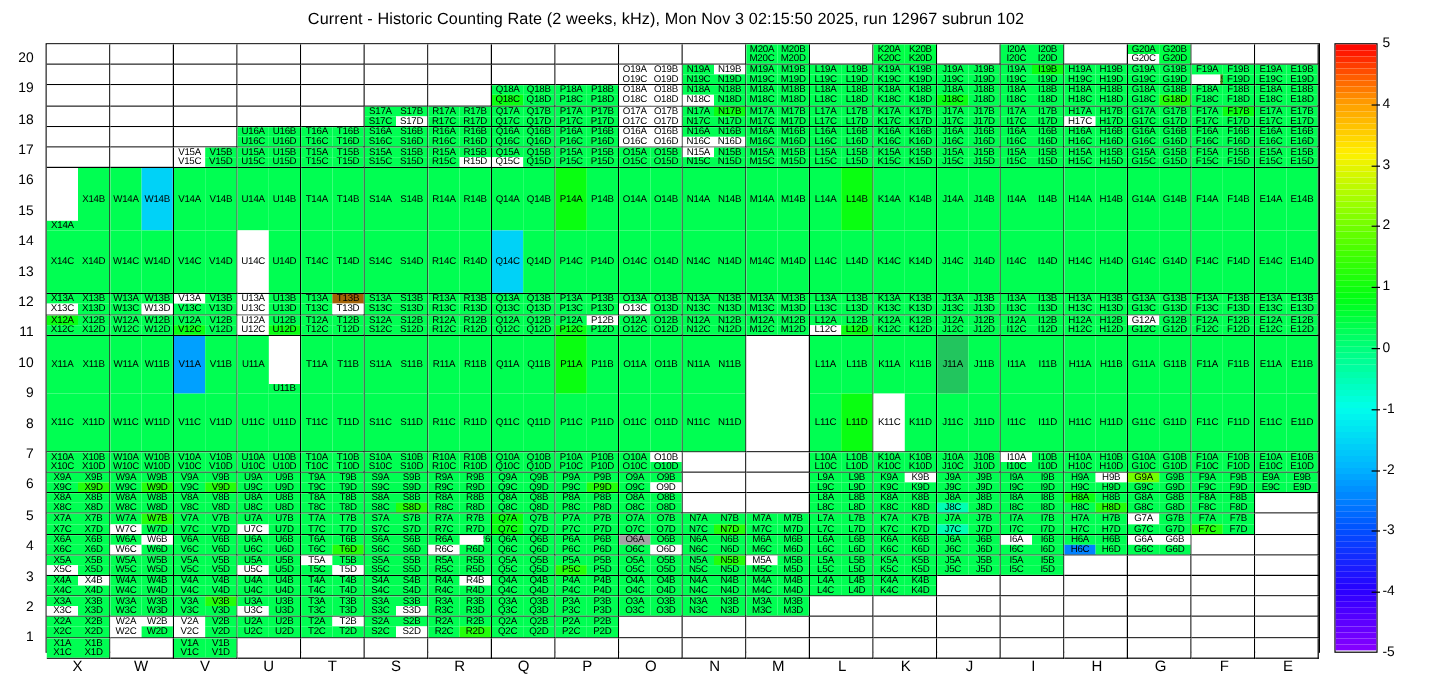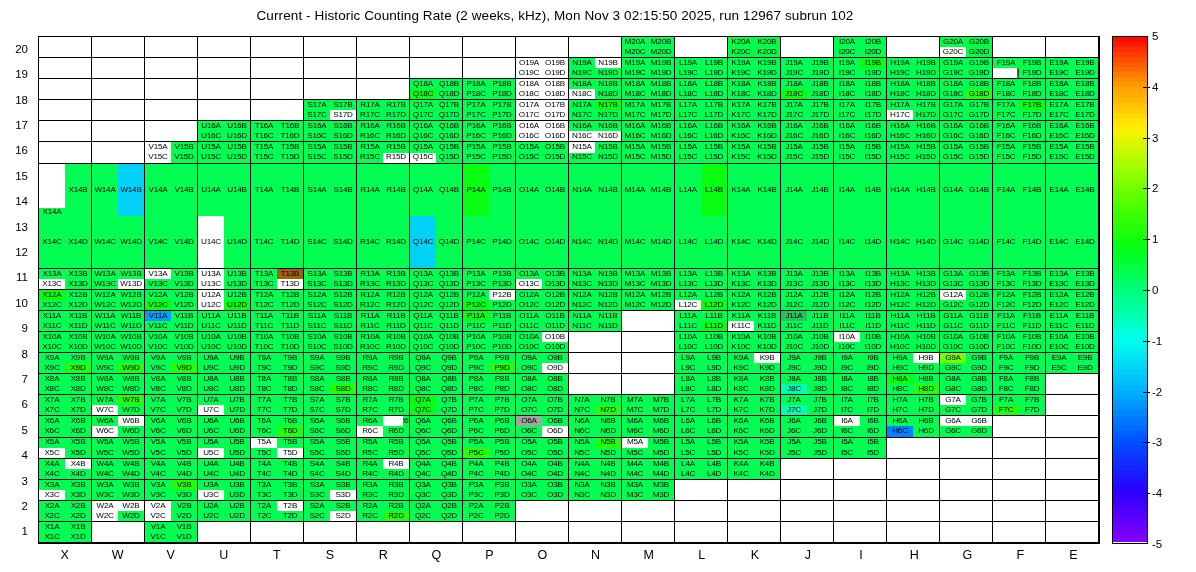--- a/index.html
+++ b/index.html
@@ -915,21 +915,21 @@
         <div class="sub" style="background: rgb(0, 255, 82);">W11D</div>
       </div>
       <div class="cell">
         <div class="sub" style="background: rgb(0, 160, 255);">V11A</div>
         <div class="sub" style="background: rgb(0, 255, 82);">V11B</div>
         <div class="sub" style="background: rgb(0, 255, 82);">V11C</div>
         <div class="sub" style="background: rgb(0, 255, 82);">V11D</div>
       </div>
       <div class="cell">
         <div class="sub" style="background: rgb(0, 255, 82);">U11A</div>
-        <div class="sub" style="background: rgb(0, 255, 82);">U11B</div>
+        <div class="sub" style="background: rgb(0, 255, 82); margin-top: 40px;">U11B</div>
         <div class="sub" style="background: rgb(0, 255, 82);">U11C</div>
         <div class="sub" style="background: rgb(0, 255, 82);">U11D</div>
       </div>
       <div class="cell">
         <div class="sub" style="background: rgb(0, 255, 82);">T11A</div>
         <div class="sub" style="background: rgb(0, 255, 82);">T11B</div>
         <div class="sub" style="background: rgb(0, 255, 82); text-align: right;">T11C</div>
         <div class="sub" style="background: rgb(0, 255, 82);">T11D</div>
       </div>
       <div class="cell">

